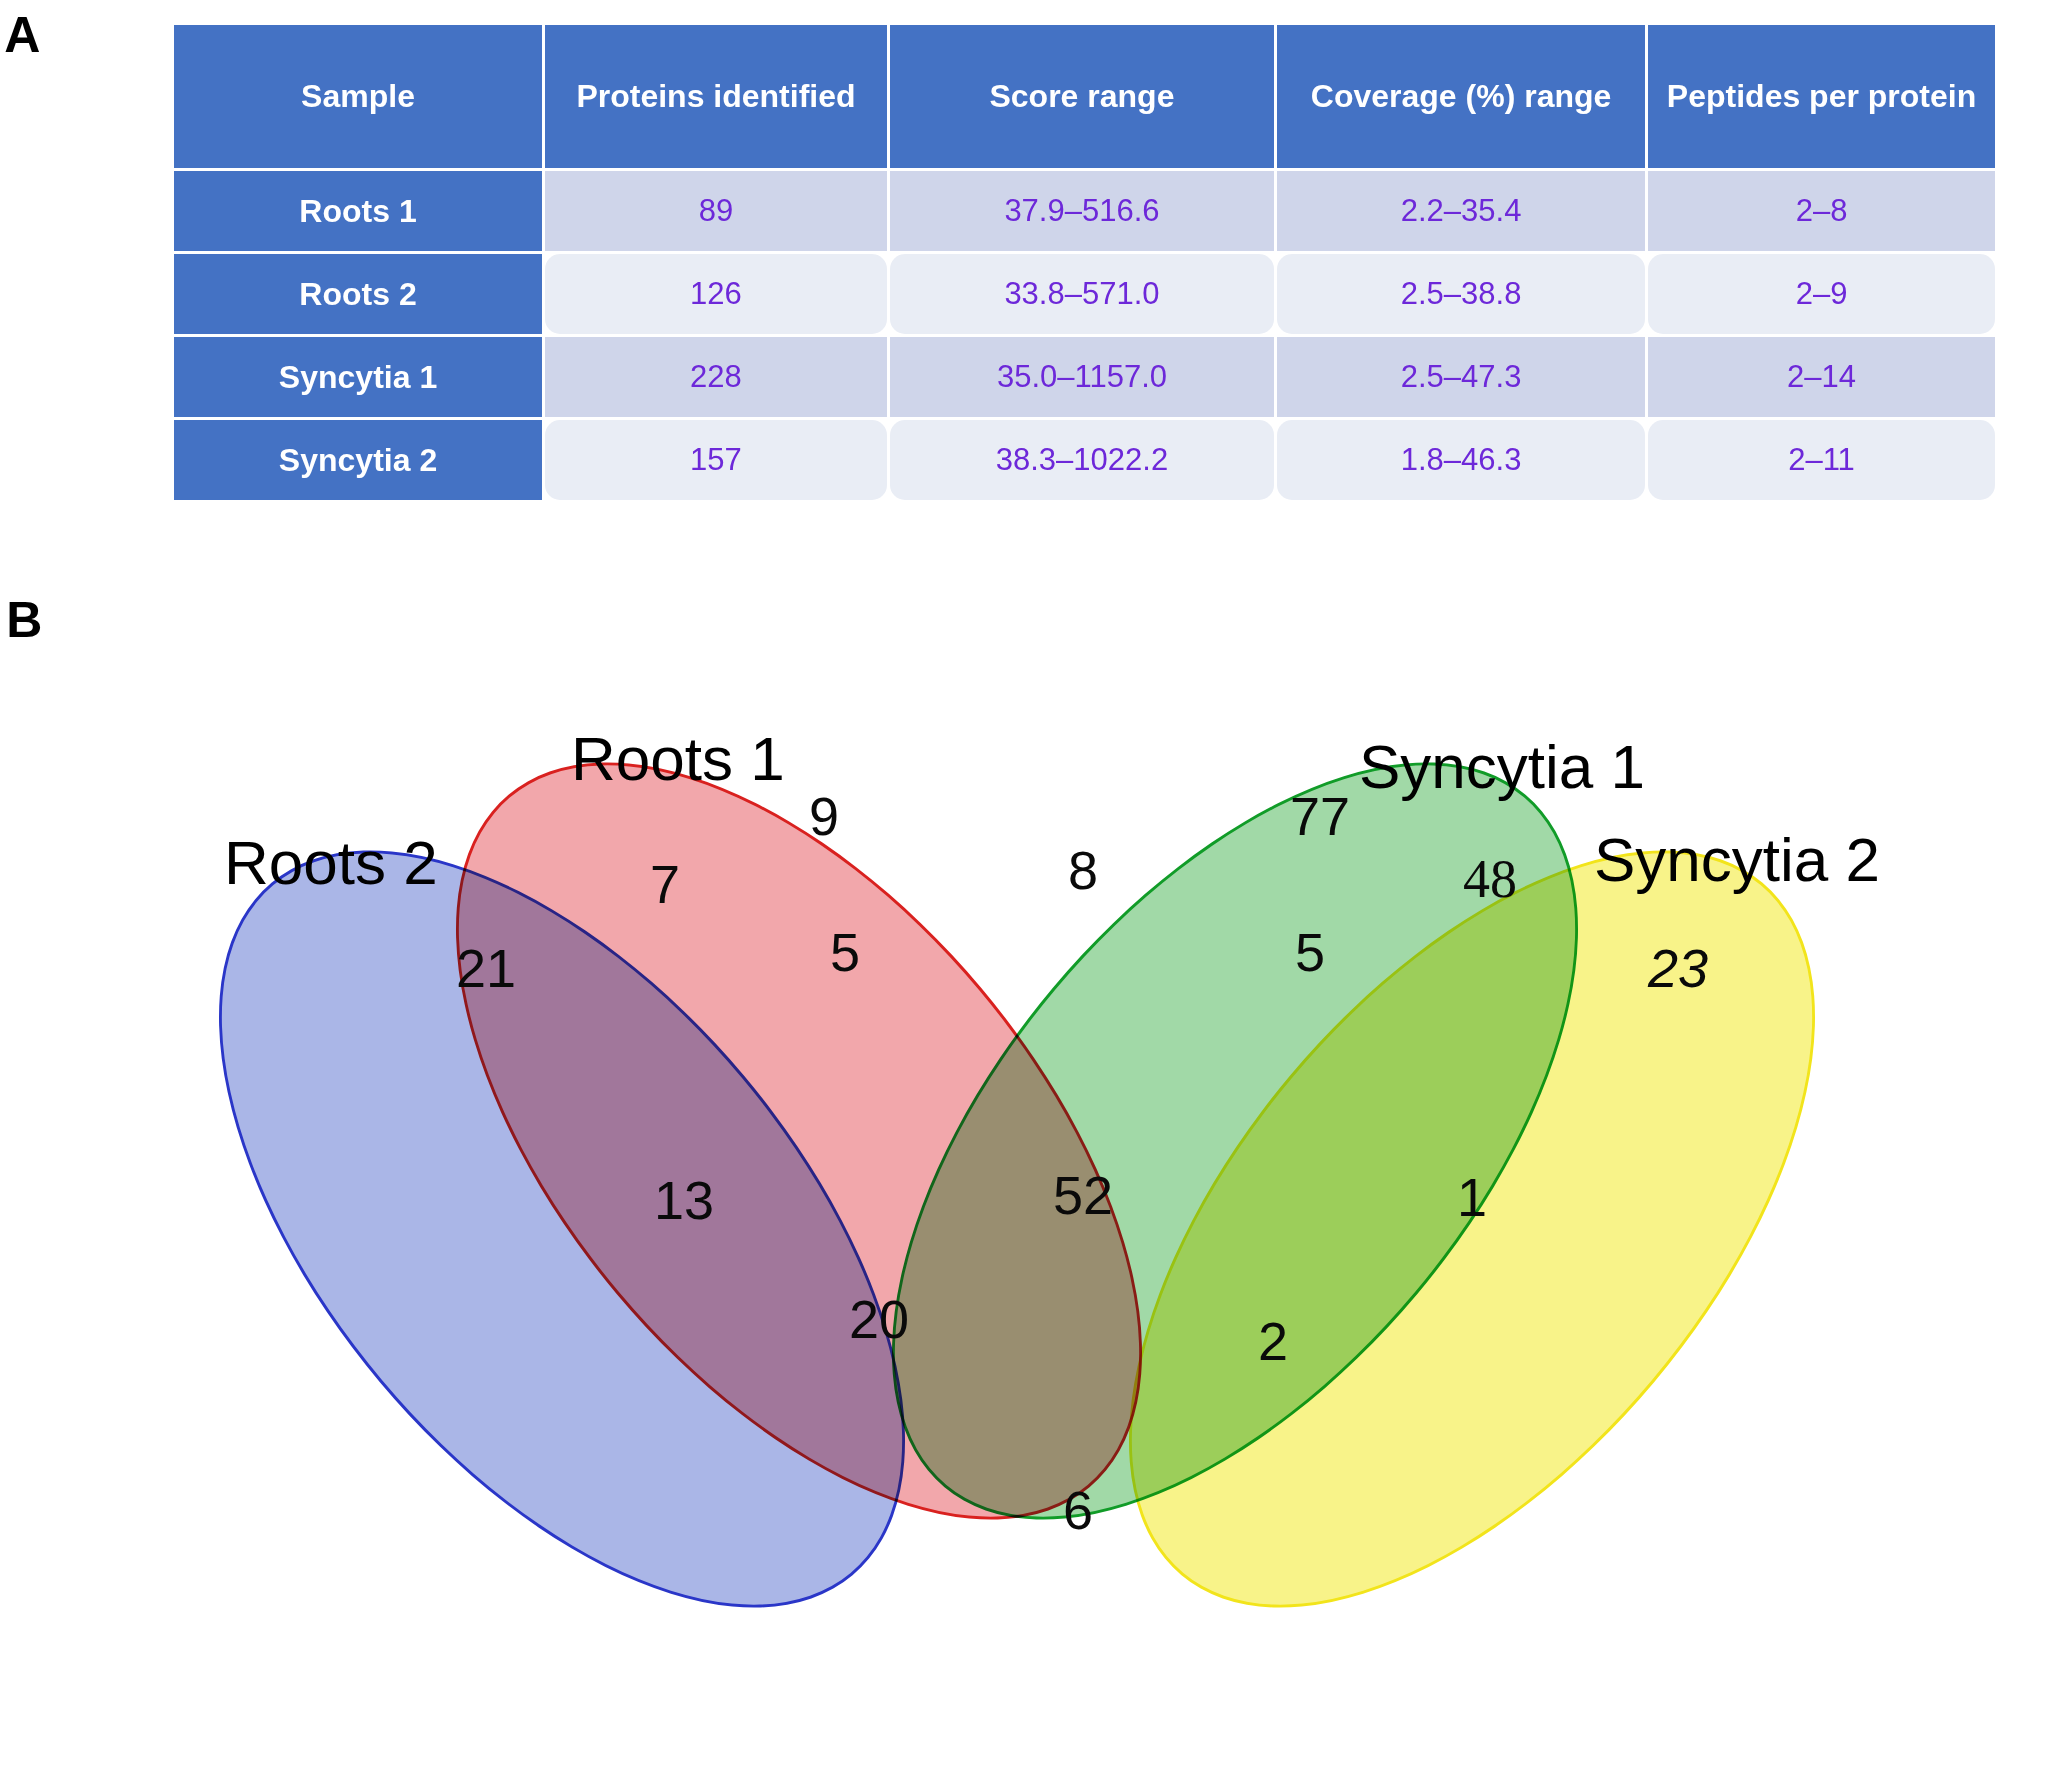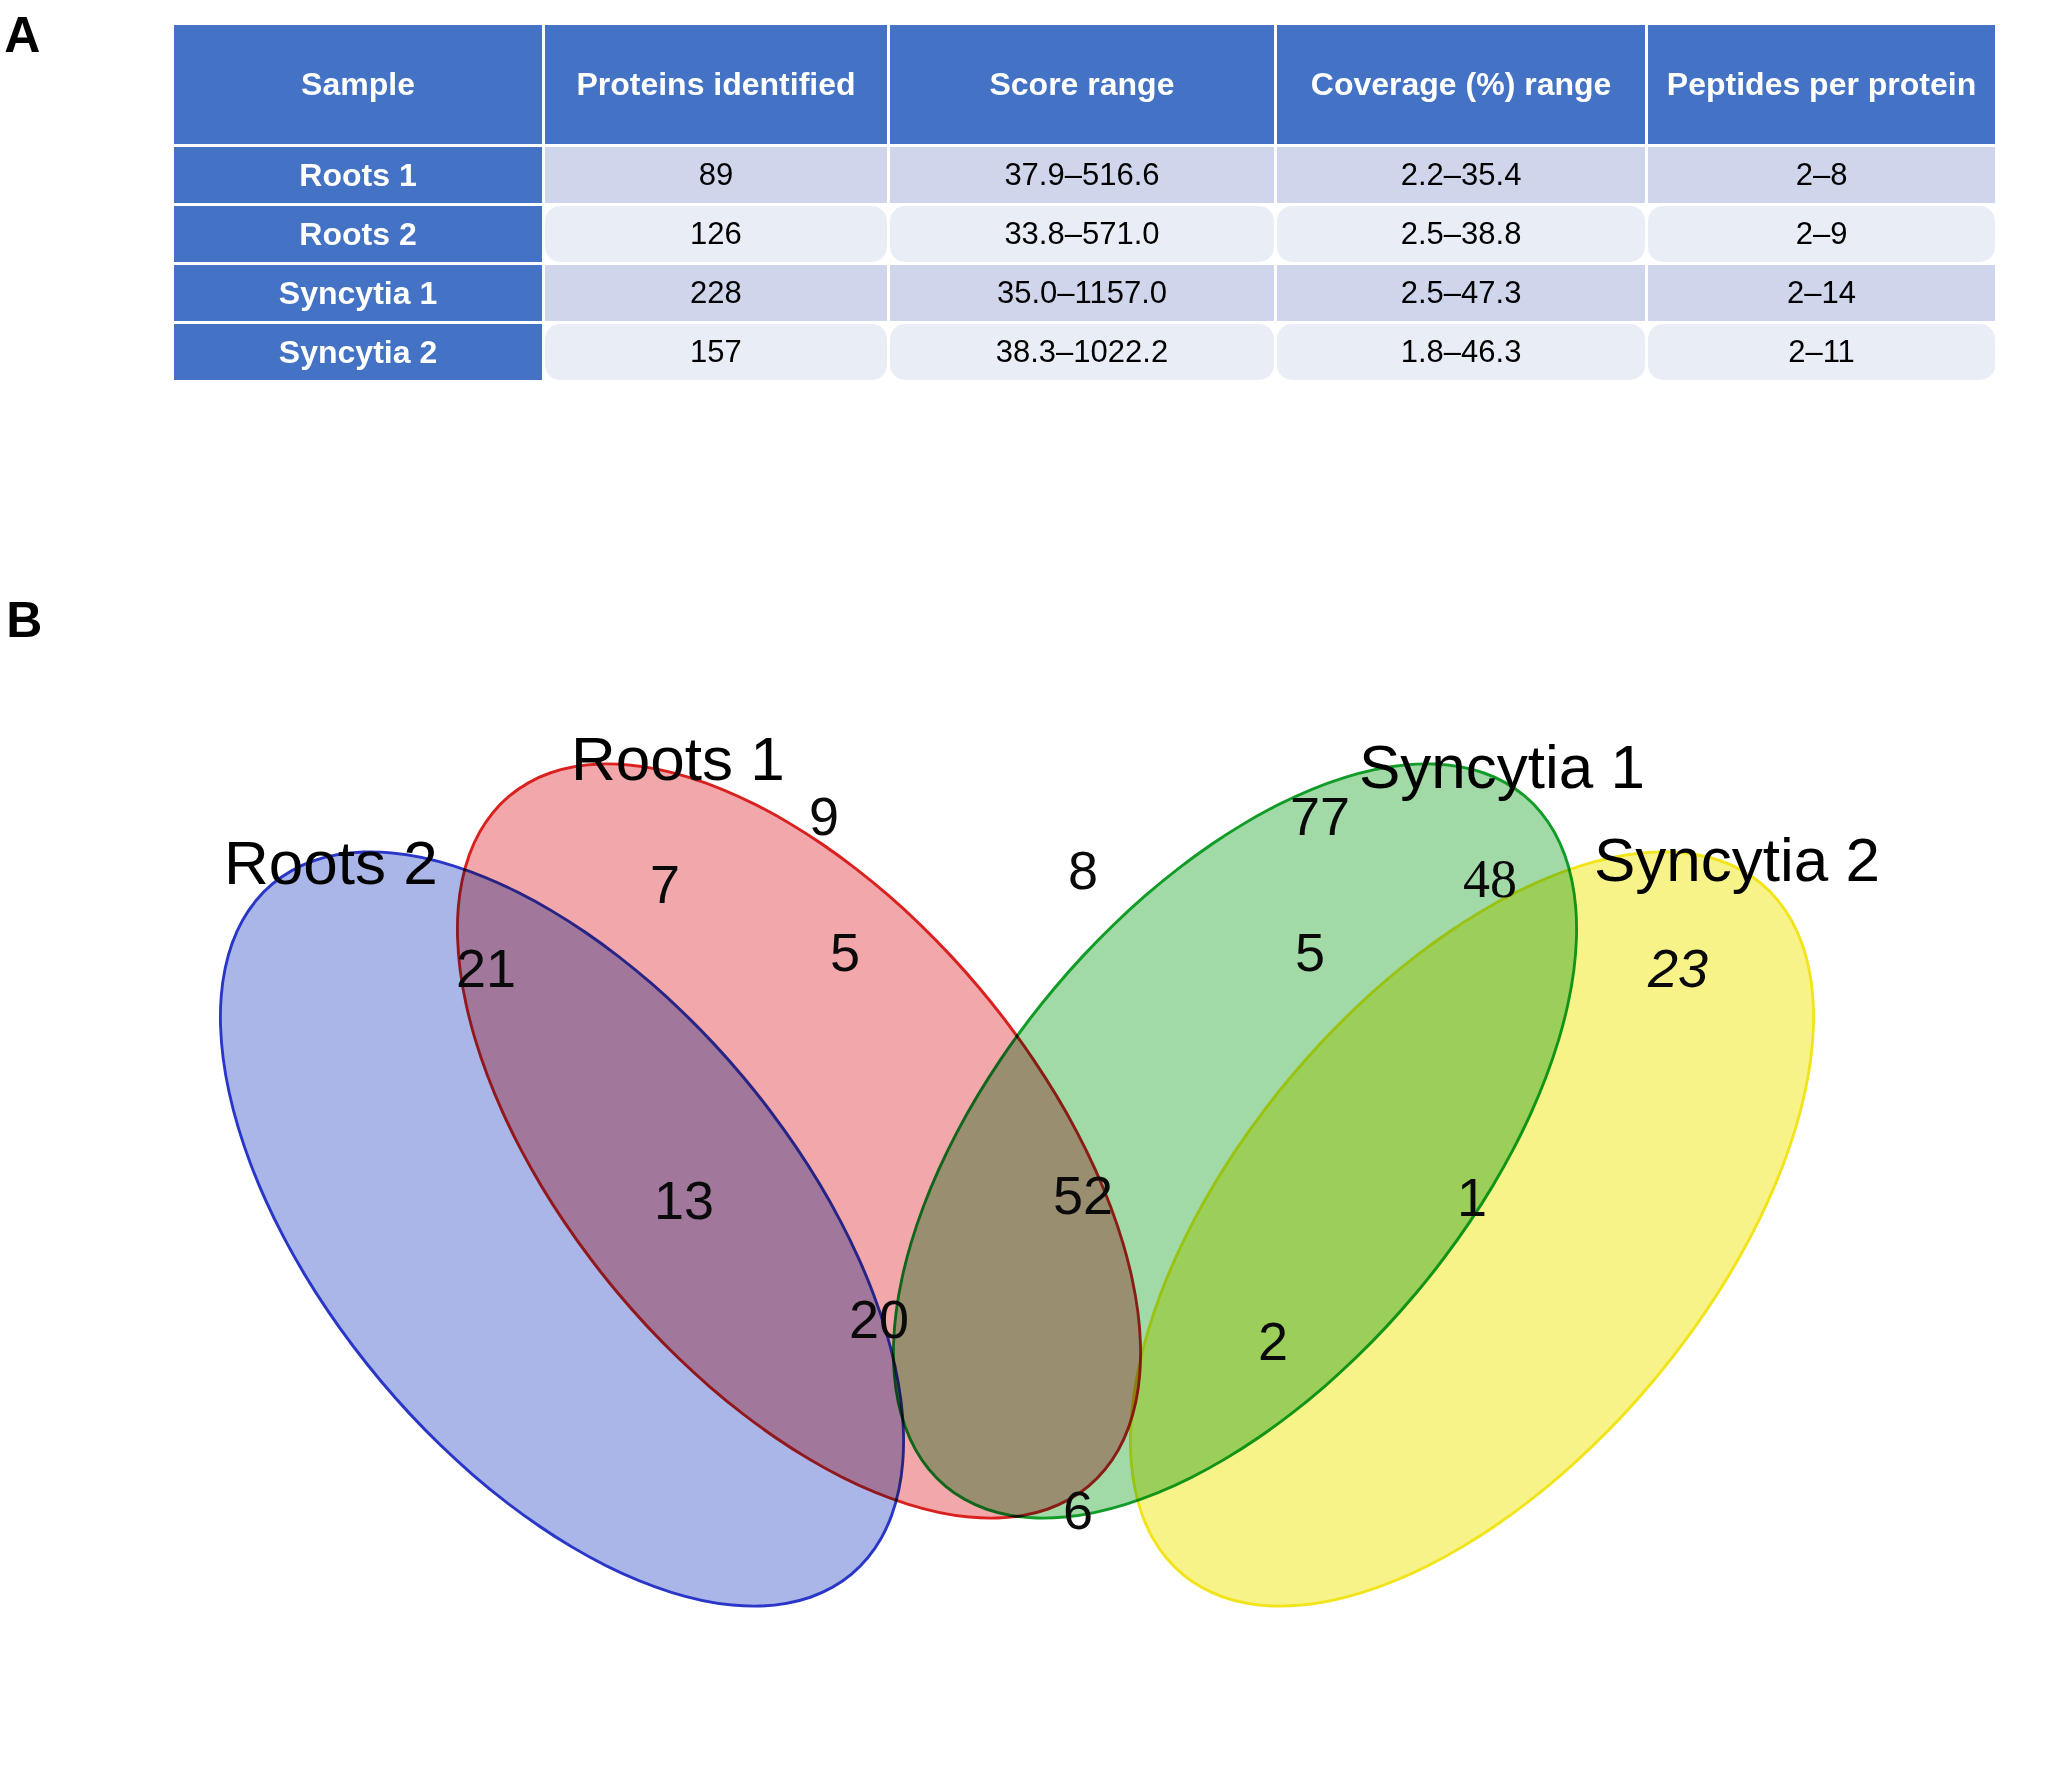--- a/index.html
+++ b/index.html
@@ -6,39 +6,39 @@
   body{width:2046px;height:1792px;position:relative;font-family:"Liberation Sans",sans-serif;-webkit-font-smoothing:antialiased;}
 
   
   .panel-letter{position:absolute;font-weight:bold;color:#000;font-size:50px;line-height:1;font-family:"Liberation Sans",sans-serif;}
   #panel-a{left:4.2px;top:10.4px;}
   #panel-b{left:6.3px;top:595px;}
 
   
   #table-wrap{position:absolute;left:171px;top:22px;width:1827px;}
   table.proteomics{border-collapse:separate;border-spacing:3.1px 3.7px;width:100%;table-layout:fixed;}
-  table.proteomics th,table.proteomics td{padding:4px;margin:0;}
+  table.proteomics th,table.proteomics td{padding:16px;margin:0;}
 
   col.c-sample{width:365px;}
   col.c-prot{width:339px;}
   col.c-score{width:381px;}
   col.c-cov{width:365px;}
   col.c-pep{width:344px;}
 
   thead th{
     background:#4472C4;color:#ffffff;font-weight:bold;
     font-size:32px;line-height:1.28;text-align:center;
     height:111px;vertical-align:middle;padding:2.1px 3.1px;
   }
   tbody th.rowhead{
     background:#4472C4;color:#ffffff;font-weight:bold;
     font-size:32px;text-align:center;height:48px;vertical-align:middle;
   }
   tbody td{
-    color:#000000;font-size:31px;text-align:center;height:48px;vertical-align:middle;font-weight:normal;
+    color:#6d28d9;font-size:31px;text-align:center;height:48px;vertical-align:middle;font-weight:normal;
   }
   tbody tr.odd td{background:#CFD5EA;}
   tbody tr.even td{background:#E9EDF5;border-radius:15px;}
 
   
   #venn{position:absolute;left:0px;top:532px;width:2046px;height:1260px;}
   #venn-stage{position:absolute;left:0;top:0;width:2046px;height:1260px;}
 
   .ell{position:absolute;border-radius:50%;mix-blend-mode:multiply;}
   

